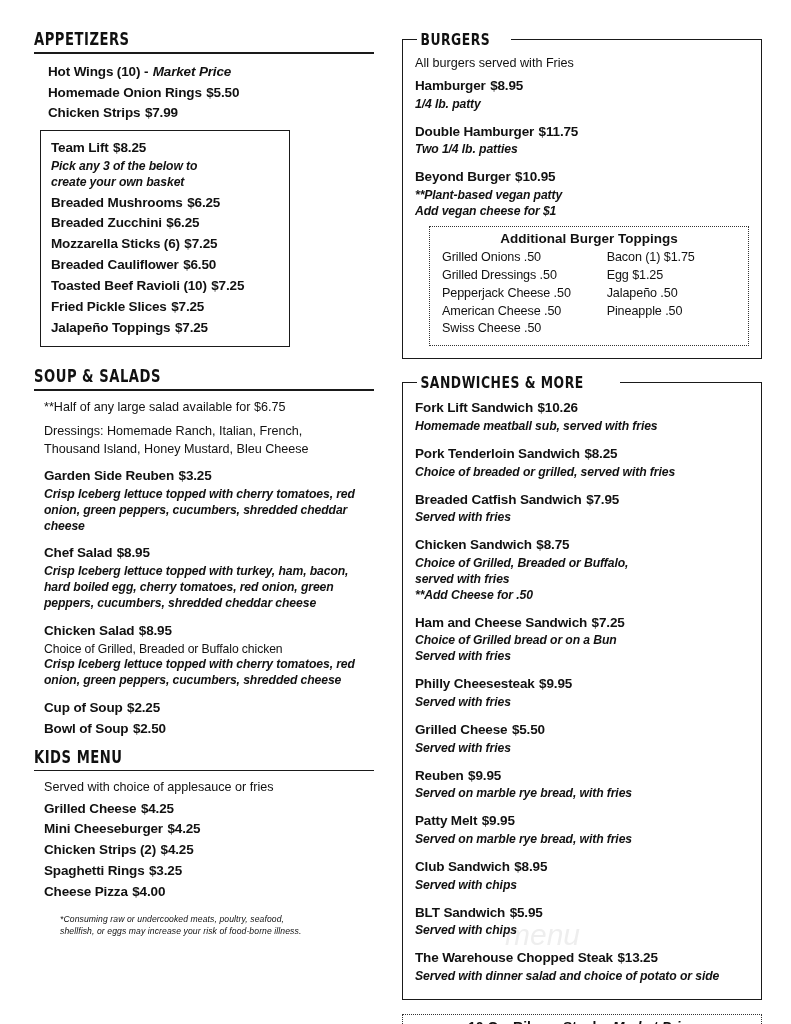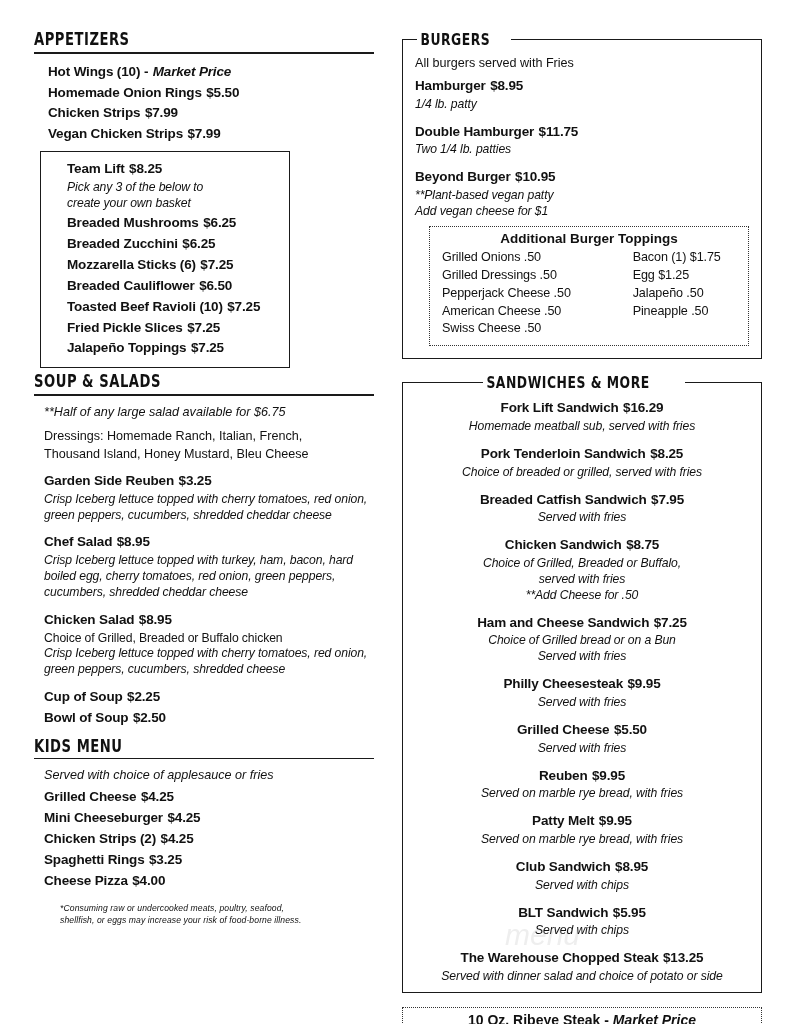--- a/index.html
+++ b/index.html
@@ -73,68 +73,67 @@
   .market {
     font-weight: 700;
     font-style: italic;
   }
   .desc {
     font-style: italic;
     font-size: 12.2px;
     line-height: 1.3;
     letter-spacing: -0.1px;
     margin: 0;
+    font-weight: bold;
   }
   .desc-plain {
     font-style: normal;
     font-size: 12.2px;
     line-height: 1.3;
     letter-spacing: -0.1px;
     margin: 0;
   }
   .note-italic {
-    font-style: italic;
     font-size: 12.6px;
     line-height: 1.35;
     margin: 0 0 7px 0;
   }
   .note-plain {
     font-size: 12.6px;
     line-height: 1.35;
     margin: 0 0 8px 0;
   }
   .intro {
     font-size: 12.6px;
     line-height: 1.35;
     margin: 0 0 4px 0;
   }
 
   
   .solid-box {
     border: 1.6px solid #1a1a1a;
-    padding: 7px 10px 8px 26px;
-    margin: 8px 0 4px 6px;
+    padding: 7px 10px 8px 10px;
+    margin: 8px 0 20px 6px;
     width: 250px;
   }
 
   
   .dotted-box {
     border: 1.6px dotted #333;
     padding: 4px 12px 7px 12px;
     margin: 6px 0 2px 14px;
   }
   .dotted-title {
     text-align: center;
     font-weight: 700;
     font-size: 13.5px;
     margin: 0 0 3px 0;
   }
   .two-col {
     display: flex;
-    gap: 26px;
   }
   .two-col .c1 { flex: 0 0 56%; }
   .two-col .c2 { flex: 1; }
   .opt {
     font-size: 12.6px;
     line-height: 1.42;
     letter-spacing: -0.1px;
   }
 
   .ribeye-box {
@@ -184,24 +183,20 @@
         <div class="item">
           <span class="name">Hot Wings (10) -</span>
           <span class="name market">Market Price</span>
         </div>
         <div class="item">
           <span class="name">Homemade Onion Rings</span>
           <span class="name price">$5.50</span>
         </div>
         <div class="item">
           <span class="name">Chicken Strips</span>
-          <span class="name price">$7.99</span>
-        </div>
-        <div class="item">
-          <span class="name">Vegan Chicken Strips</span>
           <span class="name price">$7.99</span>
         </div>
       </div>
 
       <div class="solid-box">
         <div class="item">
           <span class="name">Team Lift</span>
           <span class="name price">$8.25</span>
         </div>
         <p class="desc">Pick any 3 of the below to</p>
@@ -361,27 +356,27 @@
           <div class="c2">
             <div class="opt">Bacon (1)  $1.75</div>
             <div class="opt">Egg $1.25</div>
             <div class="opt">Jalapeño .50</div>
             <div class="opt">Pineapple .50</div>
           </div>
         </div>
       </div>
     </fieldset>
 
-    <fieldset class="boxed" style="padding-bottom:7px;text-align:center;">
+    <fieldset class="boxed" style="padding-bottom:14px;">
       <legend>SANDWICHES &amp; MORE</legend>
 
       <div class="item-group">
         <div class="item">
           <span class="name">Fork Lift Sandwich</span>
-          <span class="name price">$16.29</span>
+          <span class="name price">$10.26</span>
         </div>
         <p class="desc">Homemade meatball sub, served with fries</p>
       </div>
 
       <div class="item-group">
         <div class="item">
           <span class="name">Pork Tenderloin Sandwich</span>
           <span class="name price">$8.25</span>
         </div>
         <p class="desc">Choice of breaded or grilled, served with fries</p>

